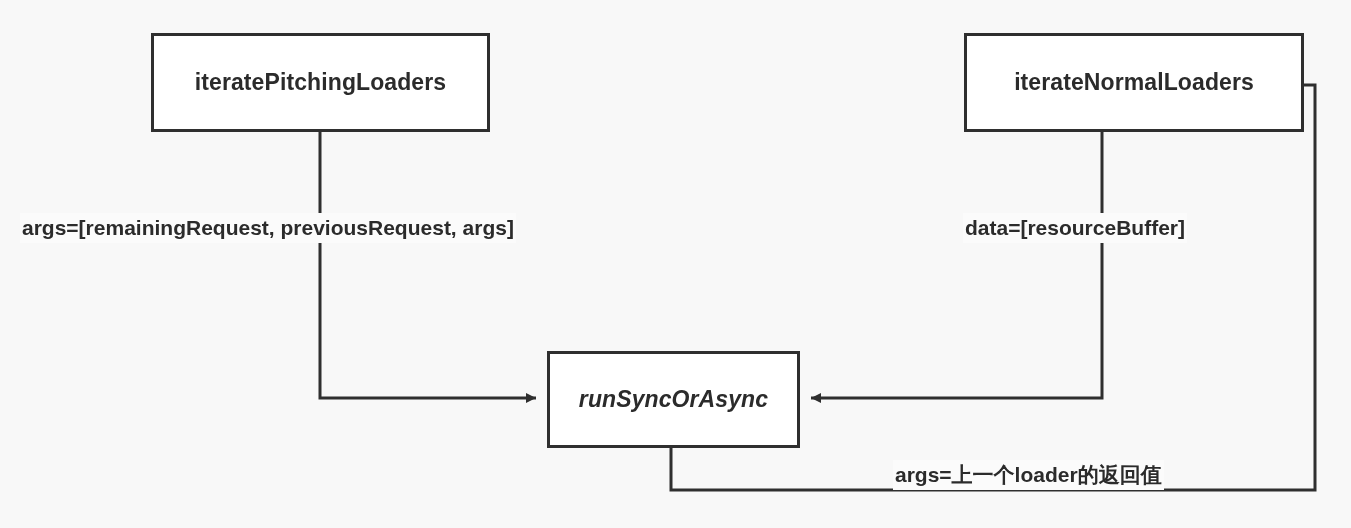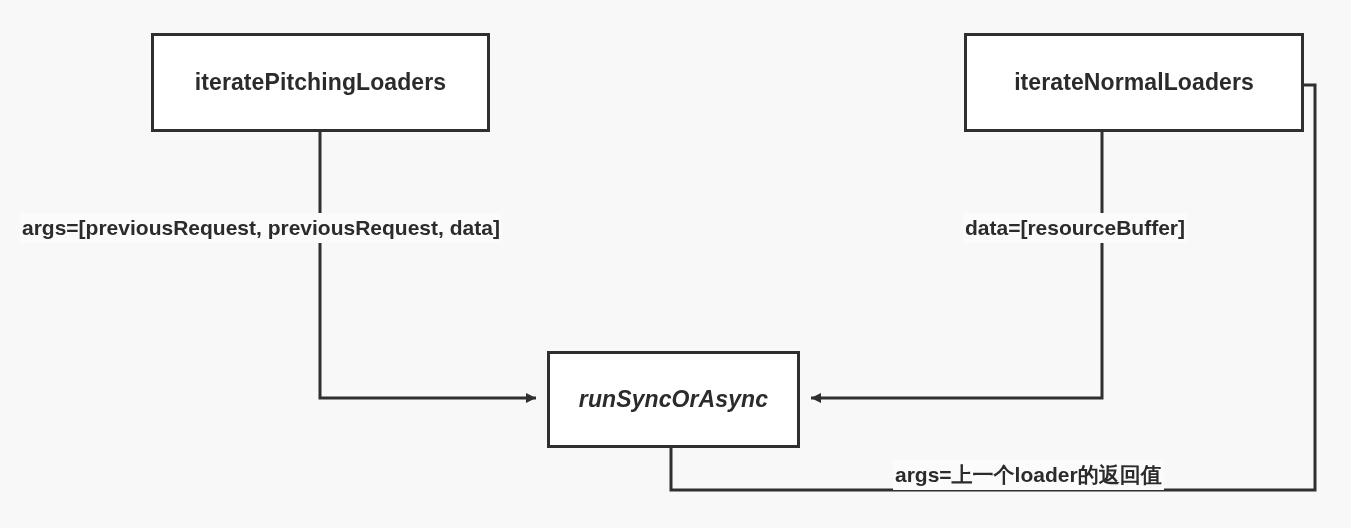--- a/index.html
+++ b/index.html
@@ -106,19 +106,19 @@
   </div>
 
   <div class="node" id="node-normal">
     <span>iterateNormalLoaders</span>
   </div>
 
   <div class="node" id="node-runsync">
     <span>runSyncOrAsync</span>
   </div>
 
-  <div class="edge-label" id="label-pitching-args">args=[previousRequest, previousRequest, data]</div>
+  <div class="edge-label" id="label-pitching-args">args=[remainingRequest, previousRequest, args]</div>
 
   <div class="edge-label" id="label-normal-args">data=[resourceBuffer]</div>
 
   <div class="edge-label" id="label-return-args">args=上一个loader的返回值</div>
 
 </div>
 
 </body></html>

